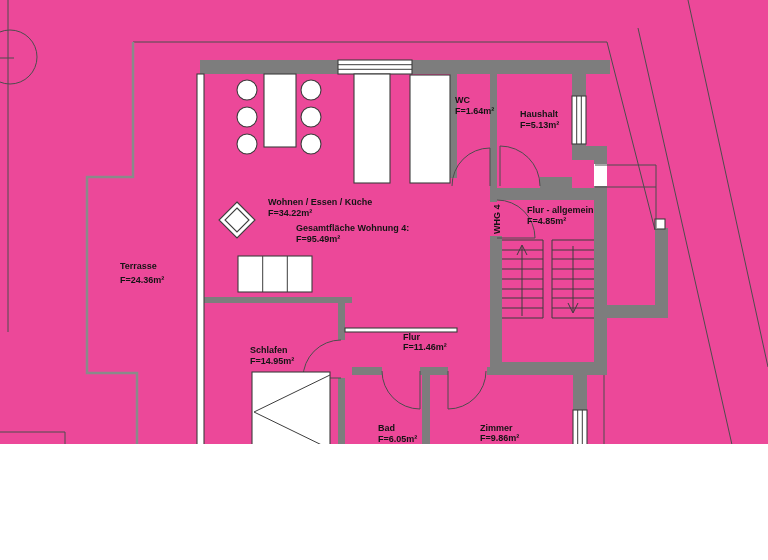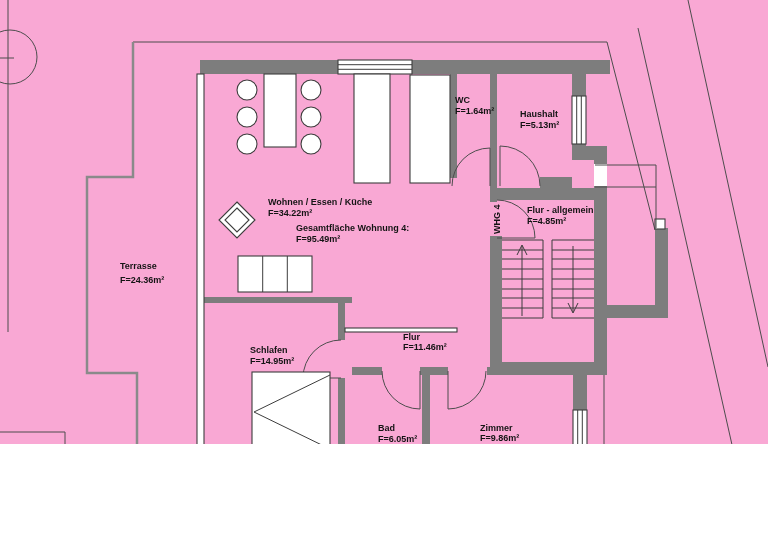--- a/index.html
+++ b/index.html
@@ -1,16 +1,16 @@
 <!DOCTYPE html>
 <html><head>
 <meta charset="utf-8">
 <style>
   html,body{margin:0;padding:0;background:#fff;}
-  .canvas{position:relative;width:768px;height:444px;background:#f9a8d4;overflow:hidden;}
+  .canvas{position:relative;width:768px;height:444px;background:#ec4899;overflow:hidden;}
   svg{display:block;}
   .wall{fill:#7d7d7d;stroke:none;}
   .thin{stroke:#4d4d4d;stroke-width:1;fill:none;}
   .terr{stroke:#8a8a8a;stroke-width:2.5;fill:none;}
   .sym{stroke:#3d3d3d;stroke-width:1.1;fill:#ffffff;}
   .symline{stroke:#3d3d3d;stroke-width:1;fill:none;}
   .door{stroke:#4d4d4d;stroke-width:1;fill:none;}
   .stair{stroke:#3d3d3d;stroke-width:1;fill:none;}
   .lbl{font-family:"Liberation Sans",sans-serif;font-size:9px;font-weight:700;fill:#141414;}
 </style>

